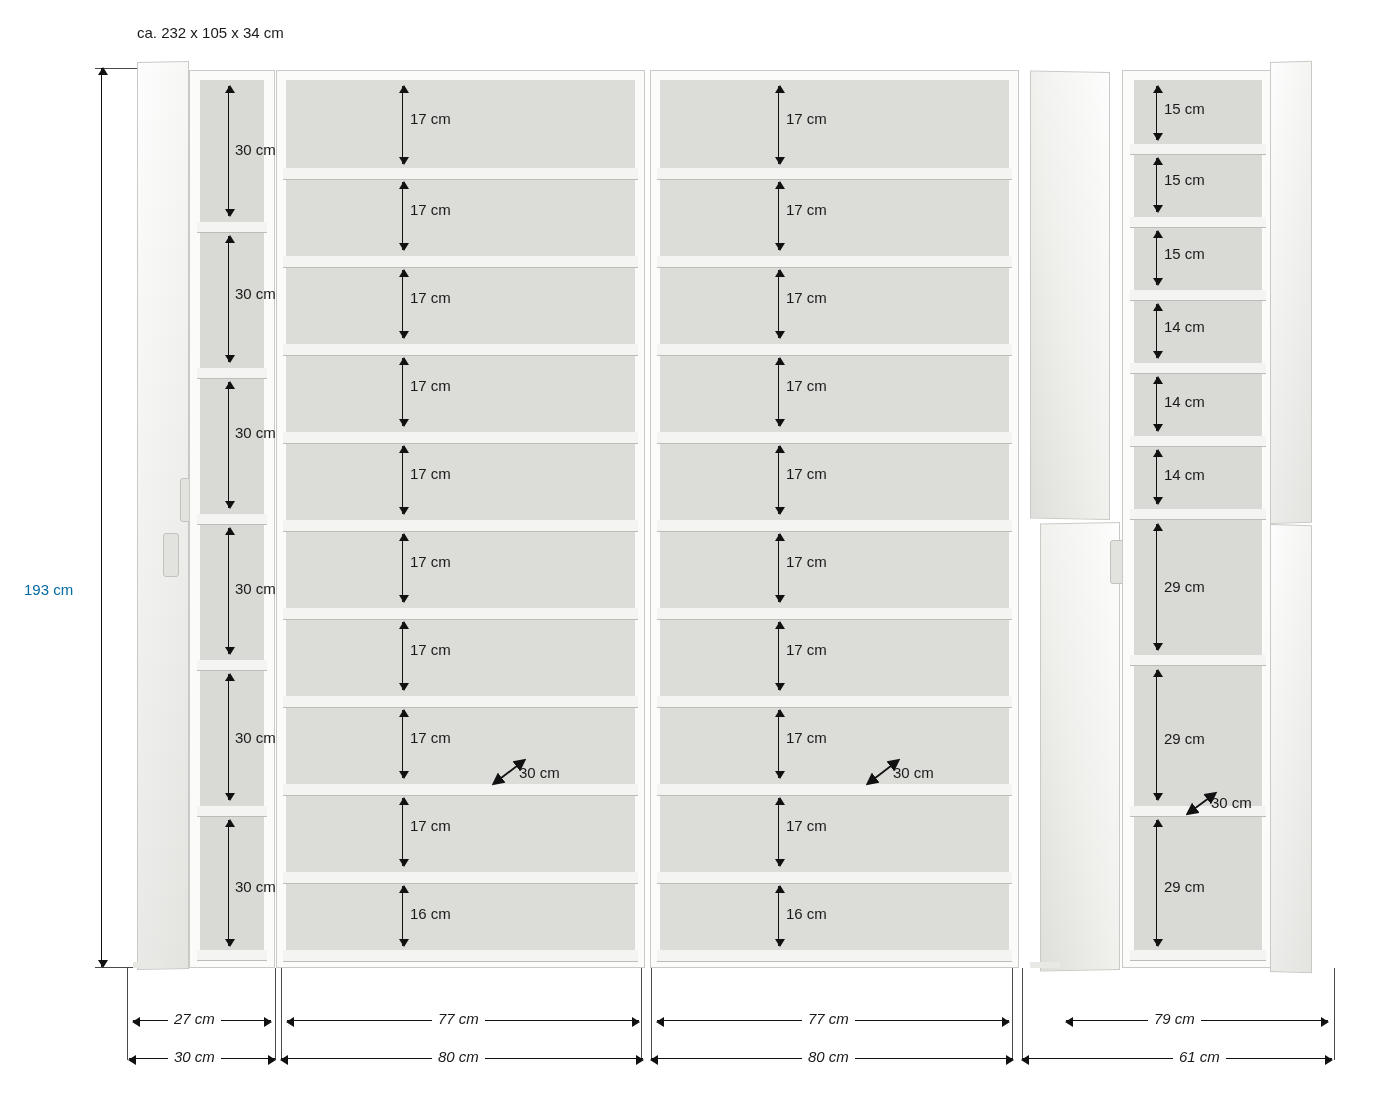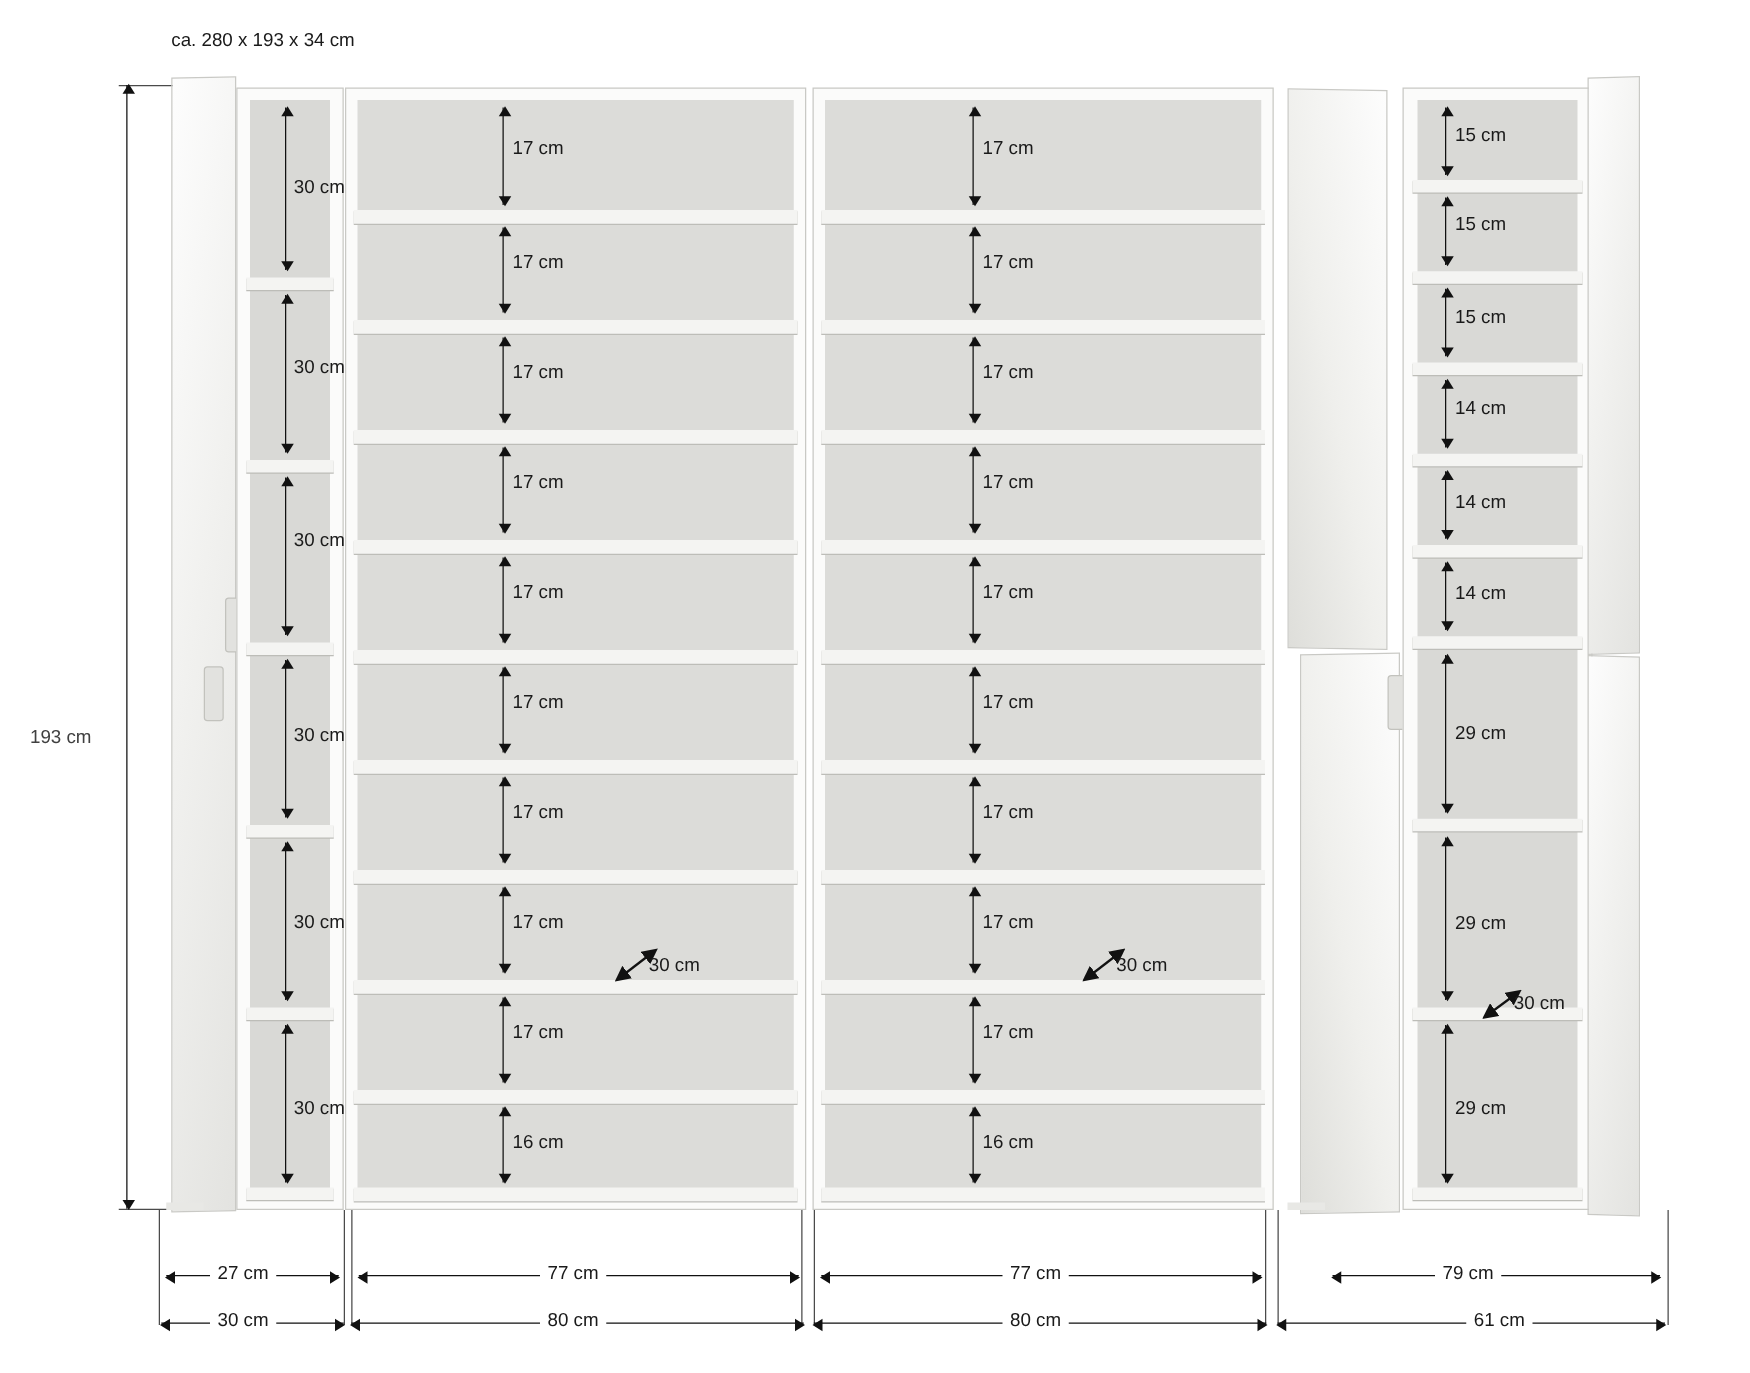--- a/index.html
+++ b/index.html
@@ -1,19 +1,19 @@
 <!DOCTYPE html>
 <html><head>
 <meta charset="utf-8">
 <style>
   html,body{margin:0;padding:0;background:#ffffff;}
   body{width:1400px;height:1098px;position:relative;font-family:"Liberation Sans",sans-serif;color:#1a1a1a;overflow:hidden;}
   .stage{position:absolute;left:0;top:0;width:1400px;height:1098px;}
   .abs{position:absolute;}
-  .lbl{font-size:15px;color:#404040;white-space:nowrap;}
+  .lbl{font-size:15px;color:#0369a1;white-space:nowrap;}
   .title{font-size:15px;color:#1a1a1a;white-space:nowrap;}
 
   
   .carcass{position:absolute;background:#e9e9e7;border:1px solid #c9c9c5;box-sizing:border-box;}
   .shelfpanel{position:absolute;background:#f4f4f2;box-shadow:0 1px 0 #bdbdb8;}
   .innerback{position:absolute;background:#d7d7d4;}
 
   
   .door{position:absolute;background:linear-gradient(100deg,#fdfdfd 0%,#f1f1ef 45%,#e3e3e0 100%);border:1px solid #c9c9c5;box-sizing:border-box;}
   .door.shade{background:linear-gradient(260deg,#fdfdfd 0%,#efefec 55%,#dededa 100%);}
@@ -24,35 +24,35 @@
   .vdim:before,.vdim:after{content:"";position:absolute;left:-4.5px;border-left:5px solid transparent;border-right:5px solid transparent;}
   .vdim:before{top:-1px;border-bottom:8px solid #111;}
   .vdim:after{bottom:-1px;border-top:8px solid #111;}
   .vlabel{position:absolute;font-size:15px;background:rgba(240,240,238,0.0);padding:0 3px;white-space:nowrap;}
 
   
   .hdim{position:absolute;height:0;border-top:1.6px solid #111;}
   .hdim:before,.hdim:after{content:"";position:absolute;top:-4.5px;border-top:5px solid transparent;border-bottom:5px solid transparent;}
   .hdim:before{left:-1px;border-right:8px solid #111;}
   .hdim:after{right:-1px;border-left:8px solid #111;}
-  .hlabel{position:absolute;font-size:15px;background:#fff;padding:0 6px;white-space:nowrap;}
+  .hlabel{position:absolute;font-size:15px;background:#fff;padding:0 6px;white-space:nowrap;font-style:italic;}
 
   .tick{position:absolute;width:0;border-left:1px solid #4a4a4a;}
   .htick{position:absolute;height:0;border-top:1px solid #4a4a4a;}
 
   
   .ddim{position:absolute;}
   .dlabel{position:absolute;font-size:15px;white-space:nowrap;}
 </style>
 </head>
 <body>
 
 <div class="stage">
 
-  <div class="abs title" style="left:137px;top:24px;">ca. 280 x 193 x 34 cm</div>
+  <div class="abs title" style="left:137px;top:24px;">ca. 232 x 105 x 34 cm</div>
 
   <div class="abs htick" style="left:95px;top:68px;width:60px;"></div>
   <div class="abs htick" style="left:95px;top:967px;width:60px;"></div>
   <div class="vdim" style="left:101px;top:68px;height:899px;"></div>
   <div class="abs lbl" style="left:24px;top:581px;">193 cm</div>
 
   <div class="door" style="left:137px;top:62px;width:52px;height:908px;transform:skewY(-1.2deg);transform-origin:left top;"></div>
   <div class="handle" style="left:180px;top:478px;width:14px;height:42px;"></div>
   <div class="handle" style="left:163px;top:533px;width:14px;height:42px;"></div>
 

